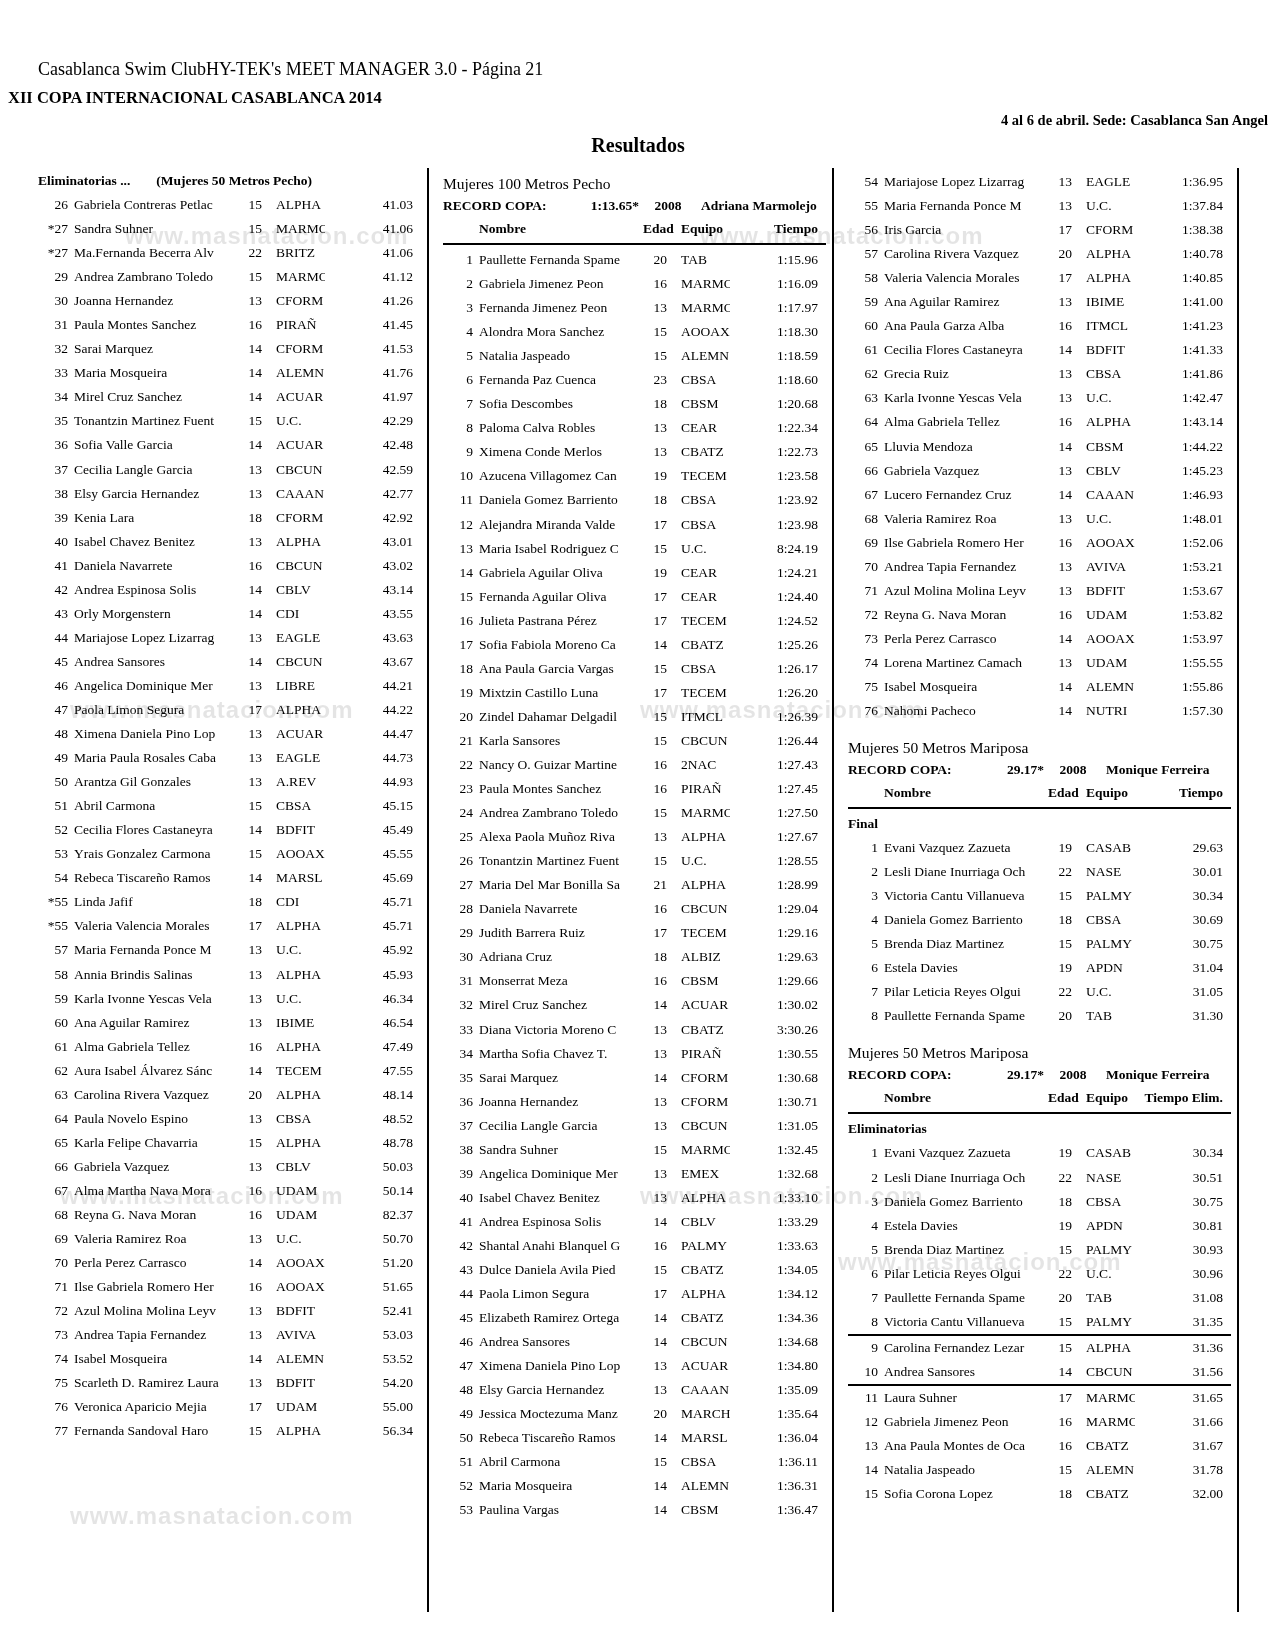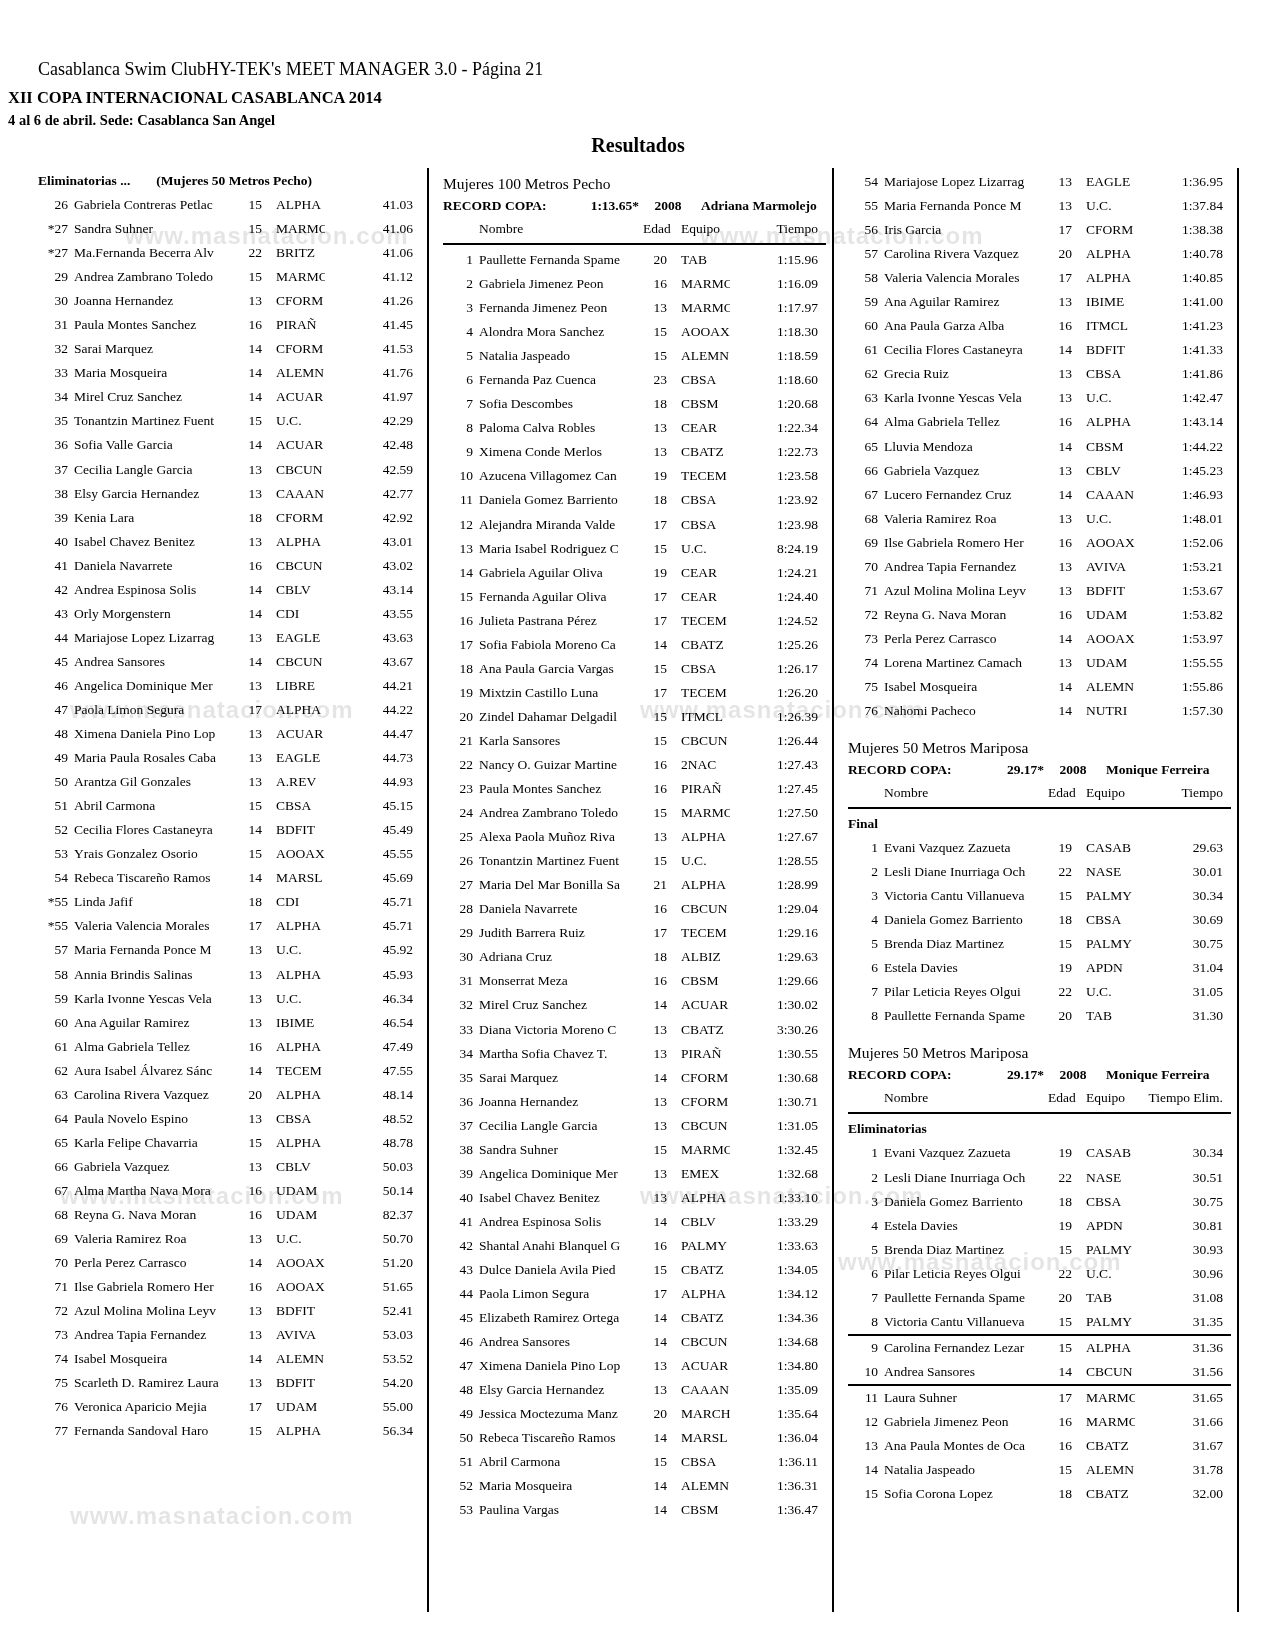--- a/index.html
+++ b/index.html
@@ -14,21 +14,21 @@
     font-family:"Liberation Sans", sans-serif; font-weight:bold;
     font-size:24px; letter-spacing:1px; color:#000; opacity:0.10;
     pointer-events:none;
   }
   .topline {
     position:absolute; top:60px; left:38px; width:1105px;
     display:flex; justify-content:flex-start;
     font-size:18px; line-height:18px;
   }
   .meet-title    { position:absolute; top:88px;  left:8px; width:1260px; text-align:left; font-weight:bold; font-size:16.5px; }
-  .meet-subtitle { position:absolute; top:112px; left:8px; width:1260px; text-align:left; font-weight:bold; font-size:14.5px; }
+  .meet-subtitle { position:absolute; top:112px; left:8px; width:1260px; text-align:right; font-weight:bold; font-size:14.5px; }
   .section-title { position:absolute; top:134px; left:8px; width:1260px; text-align:center; font-weight:bold; font-size:20px; }
 
   .vline { position:absolute; top:168px; height:1444px; width:2px; background:#000; }
 
   .col { position:absolute; width:383px; }
   .cont-header { font-weight:bold; font-size:13.5px; line-height:25px; white-space:nowrap; }
   .cont-header .evl { margin-left:26px; }
 
   .event-title { font-weight:normal; font-size:15.5px; line-height:23px; white-space:nowrap; }
   .record { display:flex; font-weight:bold; font-size:13.5px; line-height:22px; white-space:nowrap; }
@@ -37,21 +37,21 @@
   .record .r-year   { width:58px;  flex:none; text-align:center; }
   .record .r-holder { flex:1; margin-left:4px; }
 
   .row { display:flex; align-items:baseline; height:24.05px; line-height:24.05px; font-size:13.5px; padding-right:8px; }
   .c-place { width:30px;  flex:none; text-align:right; white-space:nowrap; }
   .c-name  { width:164px; flex:none; margin-left:6px; white-space:nowrap; overflow:hidden; }
   .c-age   { width:24px;  flex:none; text-align:right; }
   .c-team  { flex:1; margin-left:14px; white-space:nowrap; overflow:hidden; }
   .c-time  { width:88px;  flex:none; text-align:right; white-space:nowrap; }
 
-  .thead { font-weight:normal; border-bottom:2.5px solid #000; height:26px; line-height:24px; margin-bottom:3px; }
+  .thead { font-weight:bold; border-bottom:2.5px solid #000; height:26px; line-height:24px; margin-bottom:3px; }
   .round-label { font-weight:bold; font-size:13.5px; line-height:24px; }
   .rule-below { border-bottom:2.5px solid #000; }
   .event-block { margin-top:13px; }
 </style>
 </head>
 <body>
 
 <div class="page">
 
   <div class="wm" style="left:125px;top:222px;">www.masnatacion.com</div>
@@ -265,21 +265,21 @@
         </div>
         <div class="row">
           <span class="c-place">52</span>
           <span class="c-name">Cecilia Flores Castaneyra</span>
           <span class="c-age">14</span>
           <span class="c-team">BDFIT</span>
           <span class="c-time">45.49</span>
         </div>
         <div class="row">
           <span class="c-place">53</span>
-          <span class="c-name">Yrais Gonzalez Osorio</span>
+          <span class="c-name">Yrais Gonzalez Carmona</span>
           <span class="c-age">15</span>
           <span class="c-team">AOOAX</span>
           <span class="c-time">45.55</span>
         </div>
         <div class="row">
           <span class="c-place">54</span>
           <span class="c-name">Rebeca Tiscareño Ramos</span>
           <span class="c-age">14</span>
           <span class="c-team">MARSL</span>
           <span class="c-time">45.69</span>

